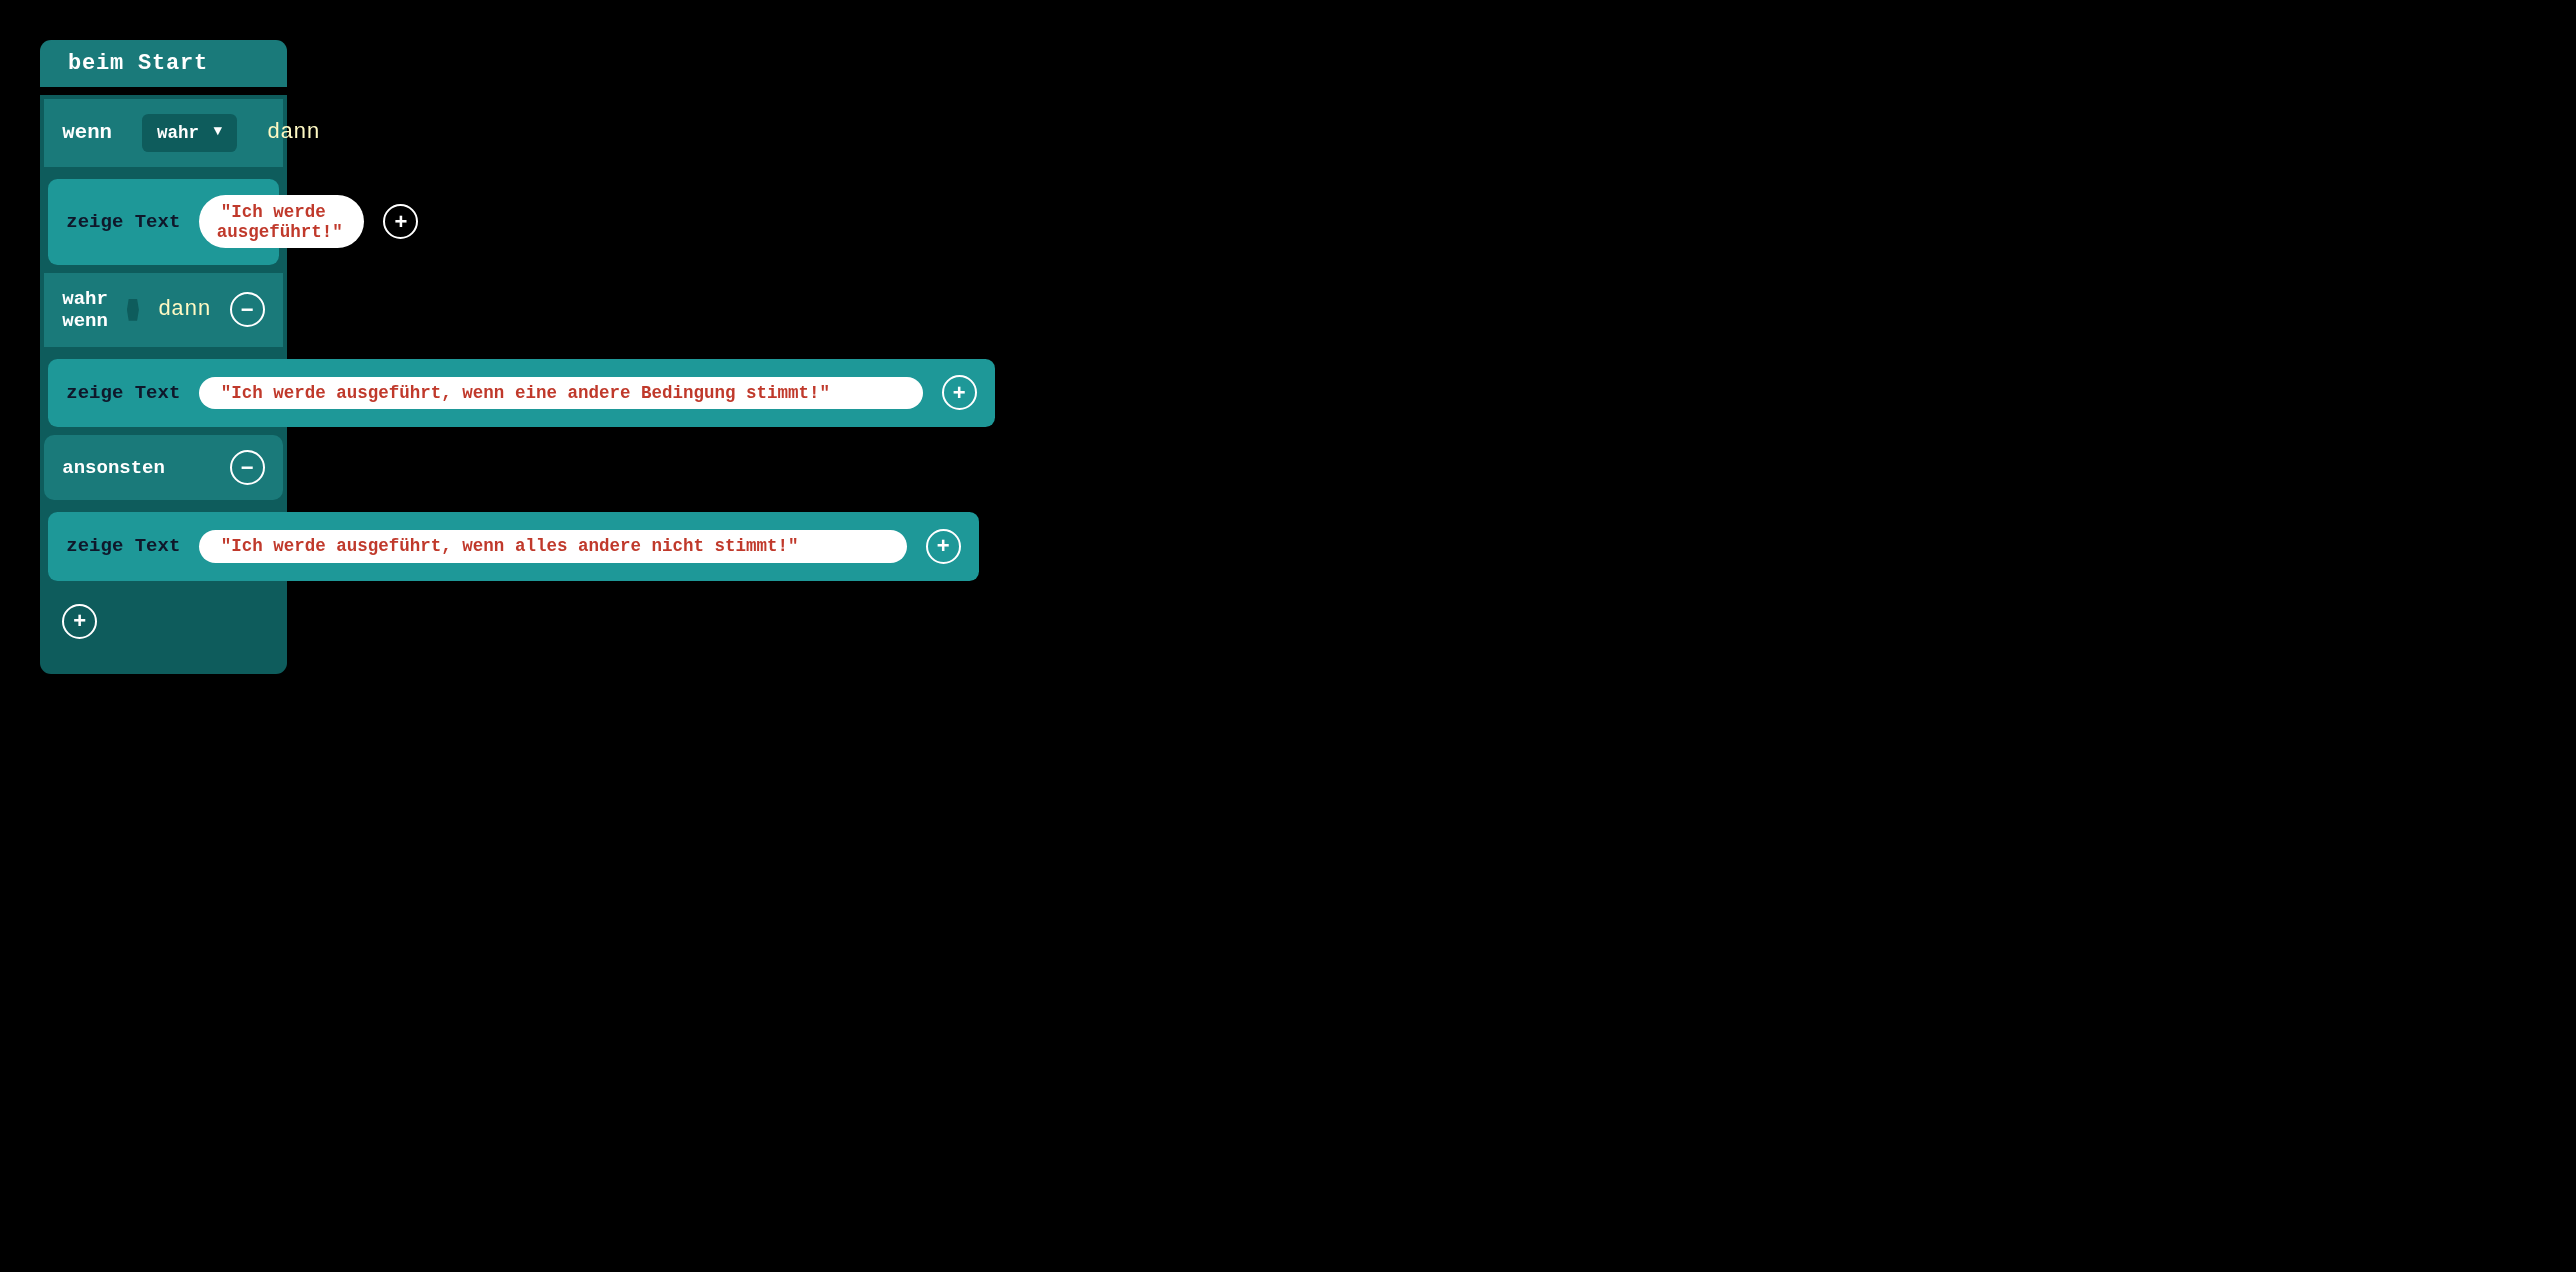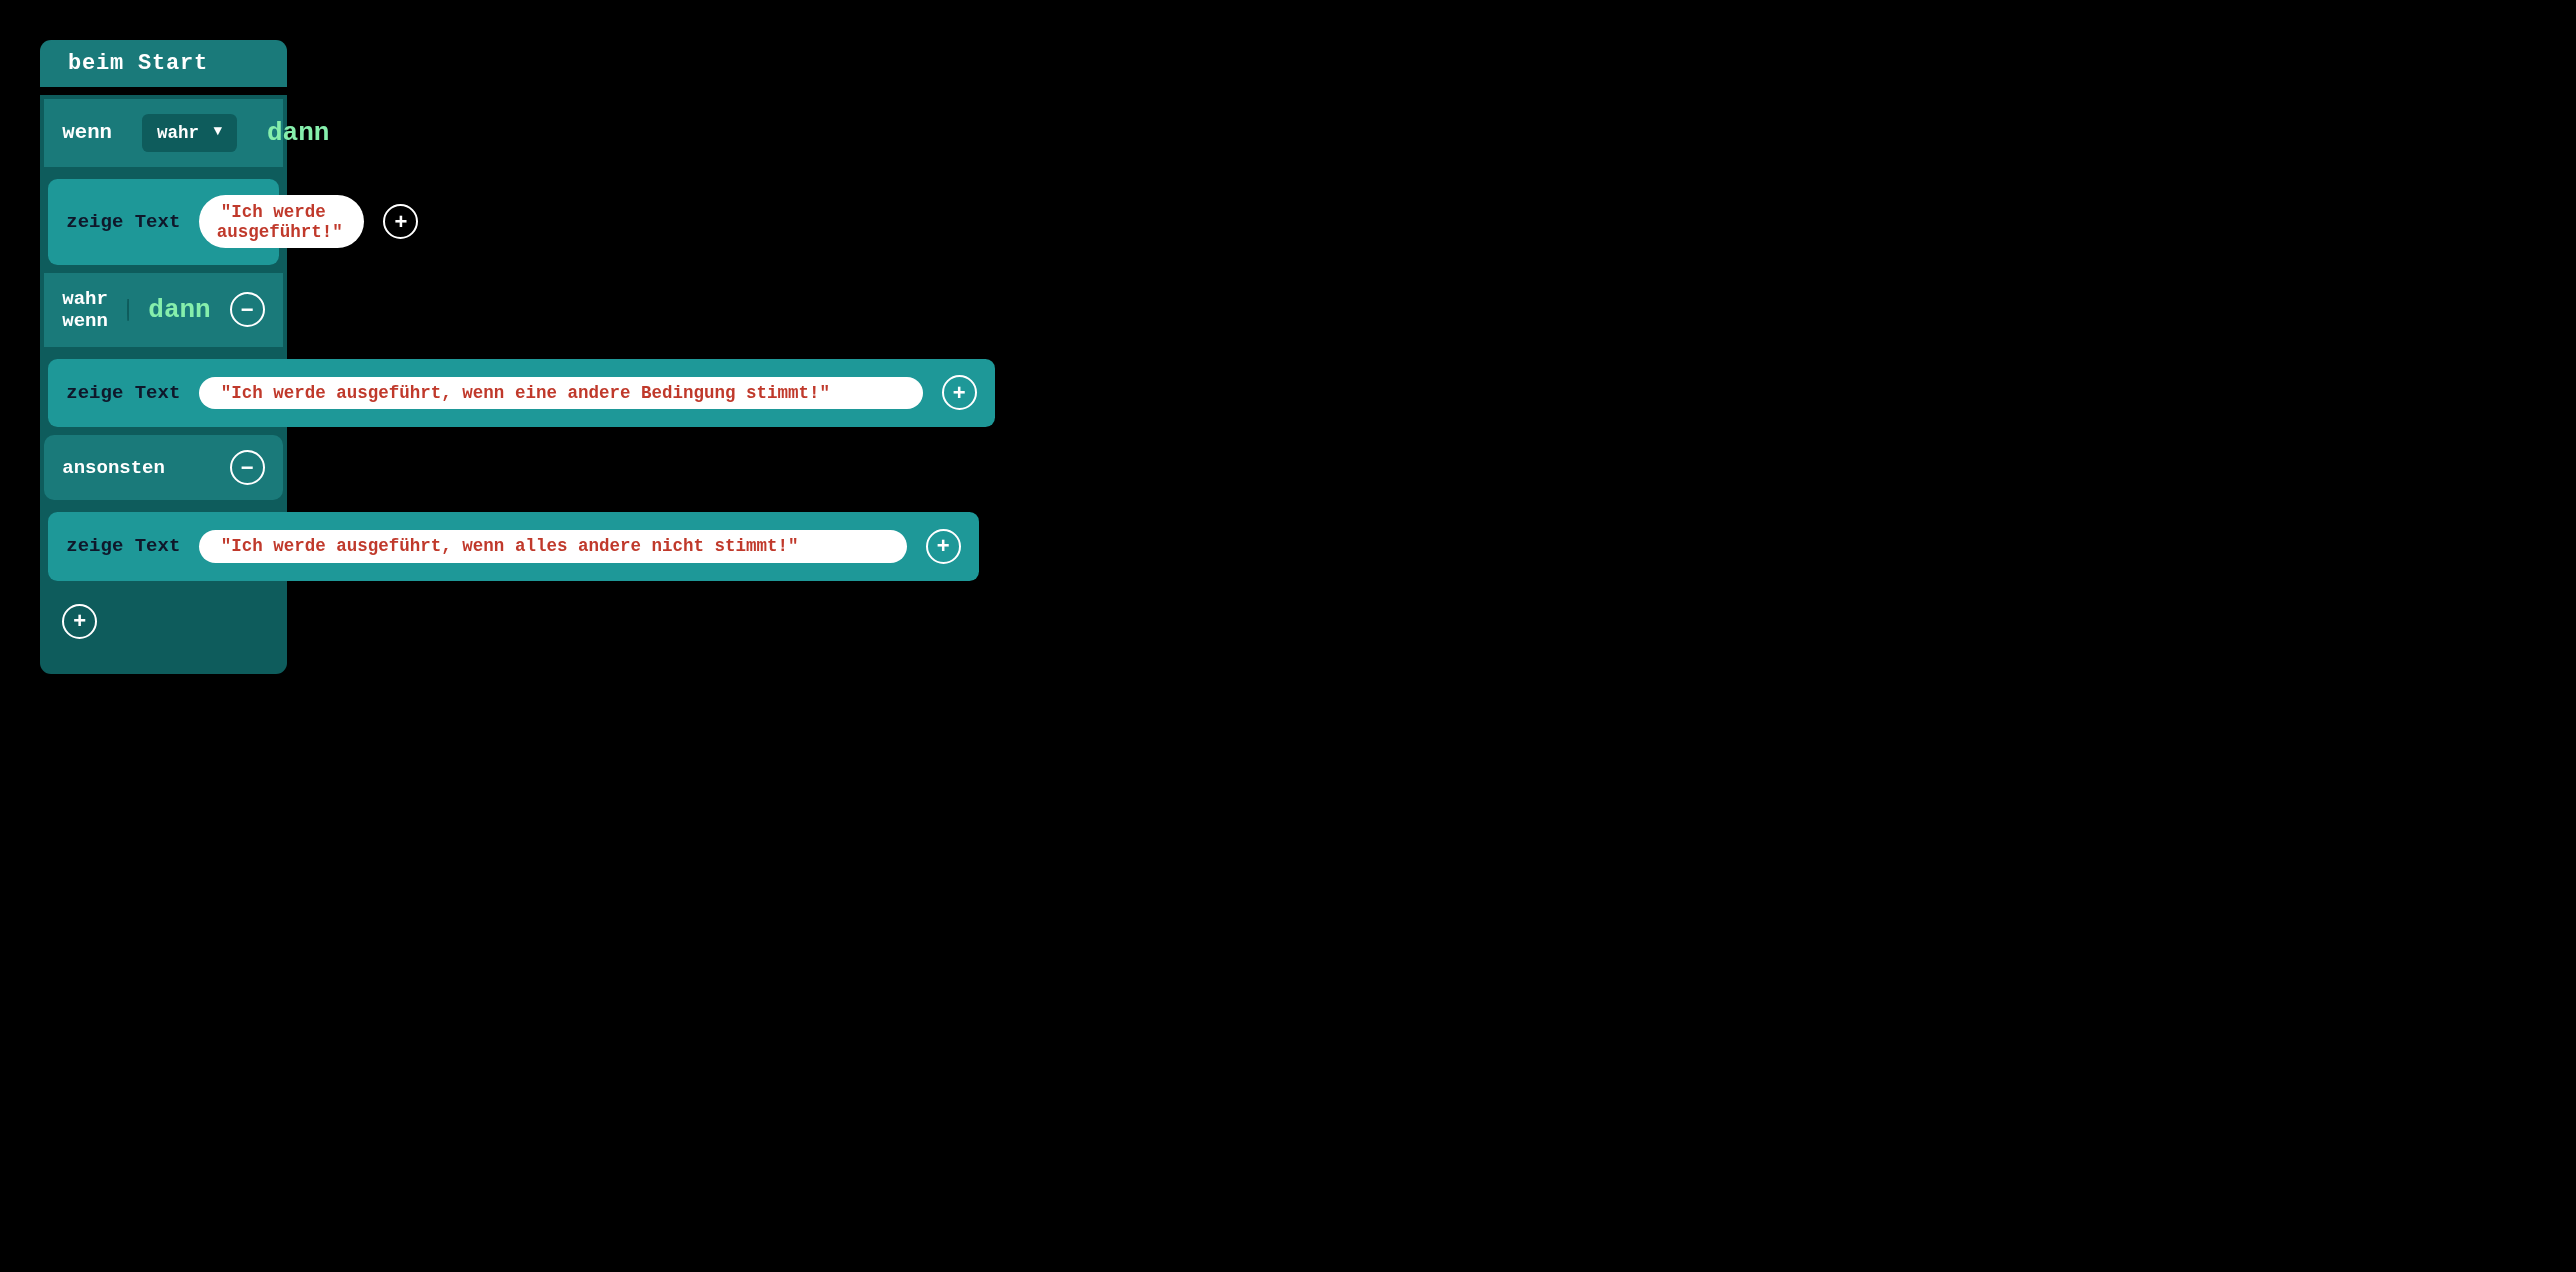--- a/index.html
+++ b/index.html
@@ -69,23 +69,23 @@
       align-items: flex-start;
       gap: 6.4px;
       cursor: pointer;
     }
 
     .dropdown-arrow {
       font-size: 14.3px;
     }
 
     .dann-label {
-      color: #86efac;
-      font-size: 26px;
-      font-weight: bold;
+      color: #fef9c3;
+      font-size: 22px;
+      font-weight: normal;
     }
 
     
     .inner-block {
       background: #1e9898;
       margin: 8px 8px 0 8px;
       border-radius: 9.5px;
       padding: 12.7px 14.3px;
       display: flex;
       align-items: center;

